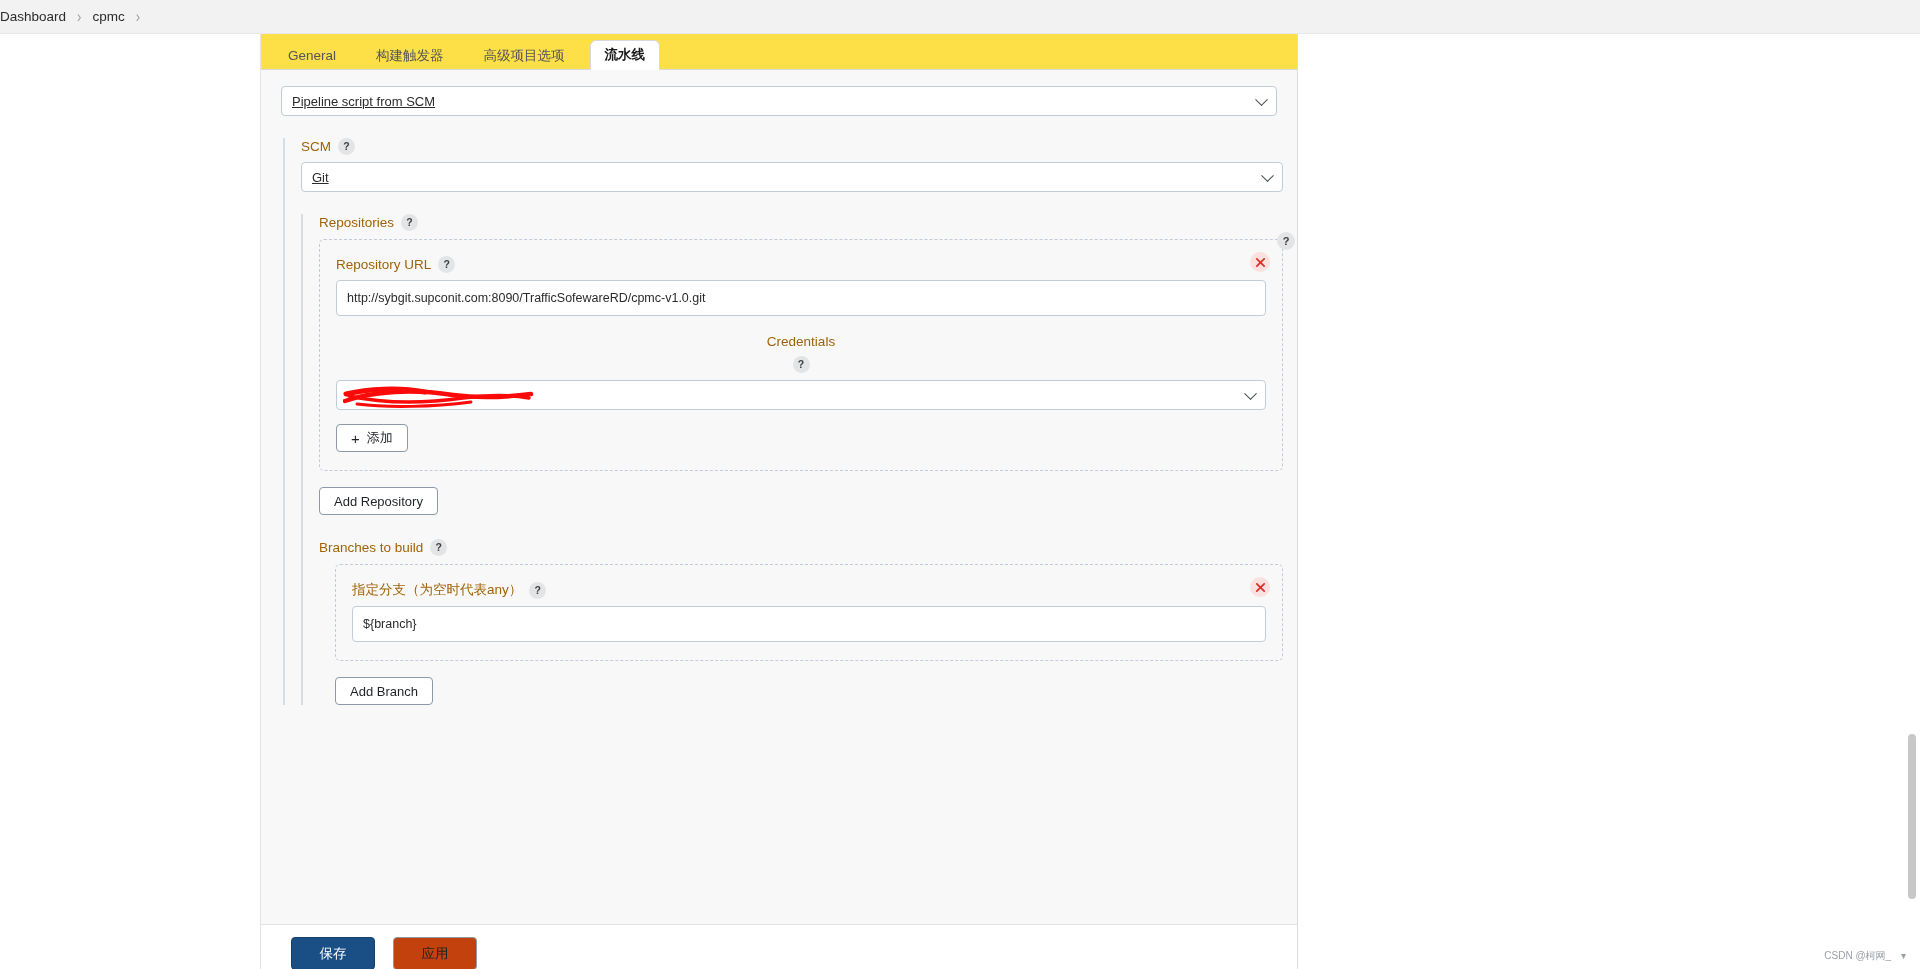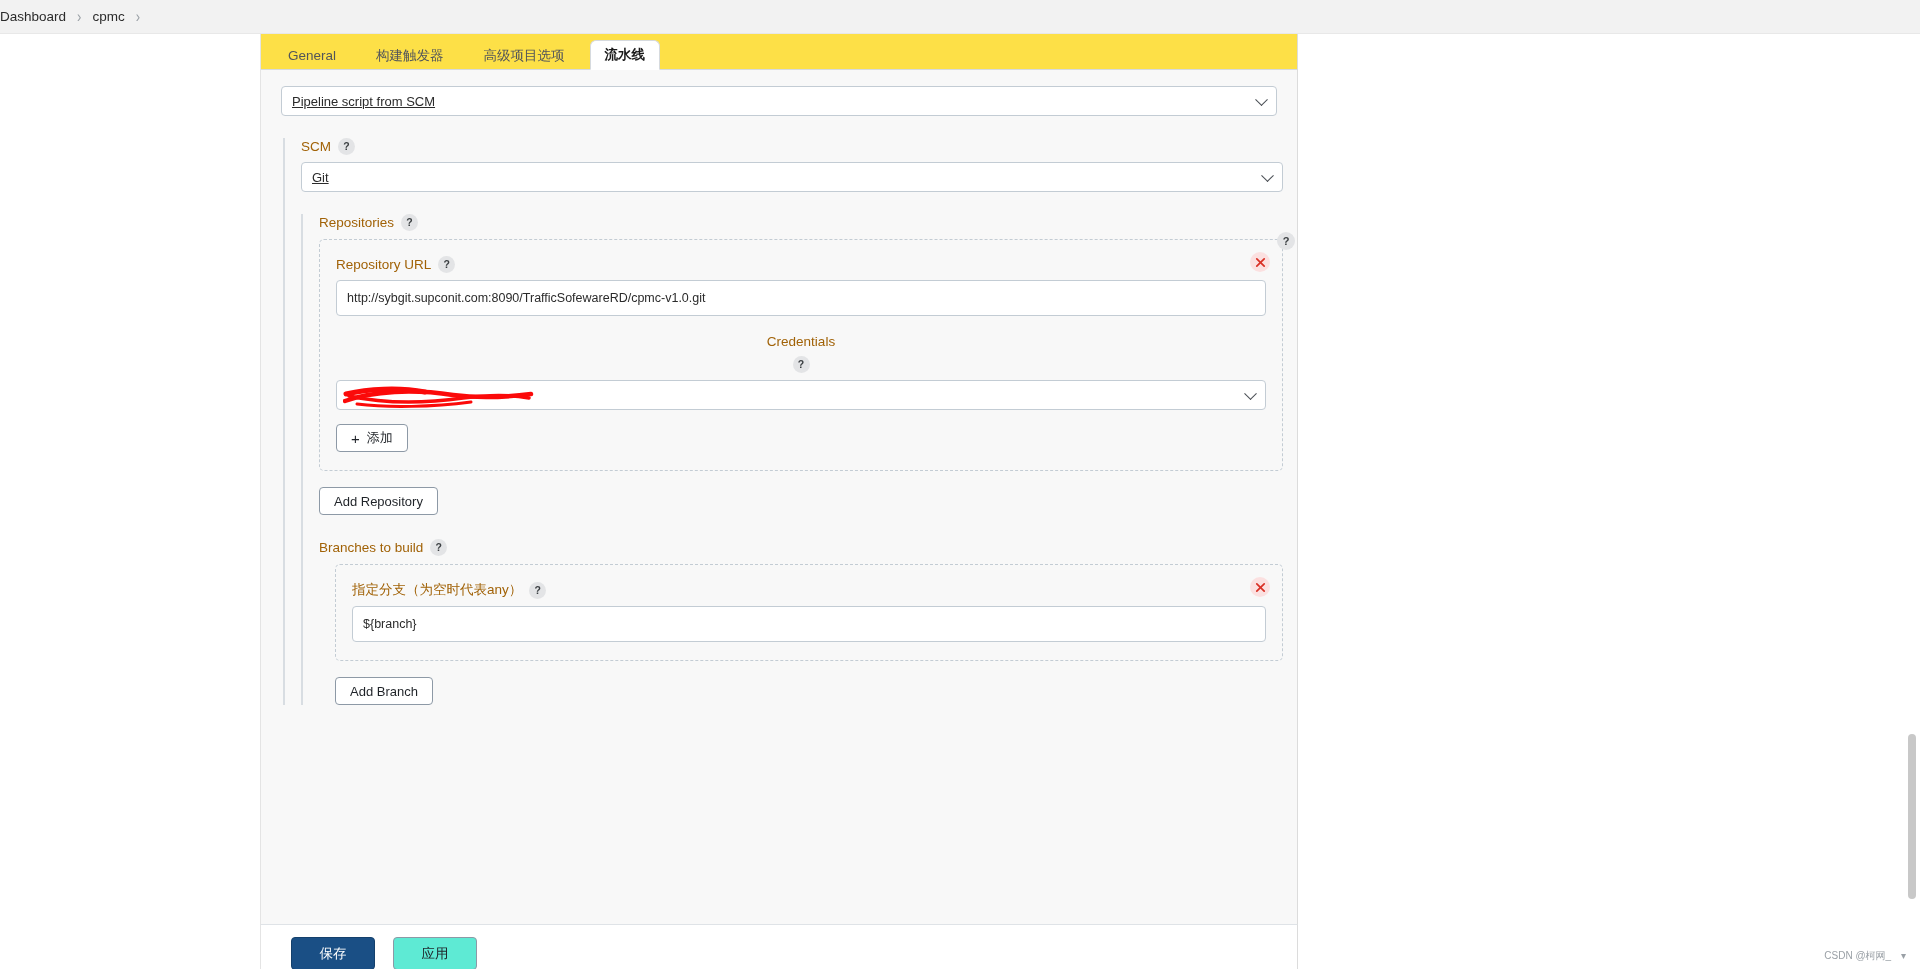--- a/index.html
+++ b/index.html
@@ -239,21 +239,21 @@
     border-radius: 4px;
     color: #ffffff;
     font-size: 13.5px;
     cursor: pointer;
     font-family: "Liberation Sans", sans-serif;
   }
   .btn-secondary {
     height: 33px;
     min-width: 84px;
     padding: 0 18px;
-    background: #5eead4;
+    background: #c2410c;
     border: 1px solid #8d99a6;
     border-radius: 4px;
     color: #1f2328;
     font-size: 13.5px;
     cursor: pointer;
     font-family: "Liberation Sans", sans-serif;
   }
 
   
   .side-help {

